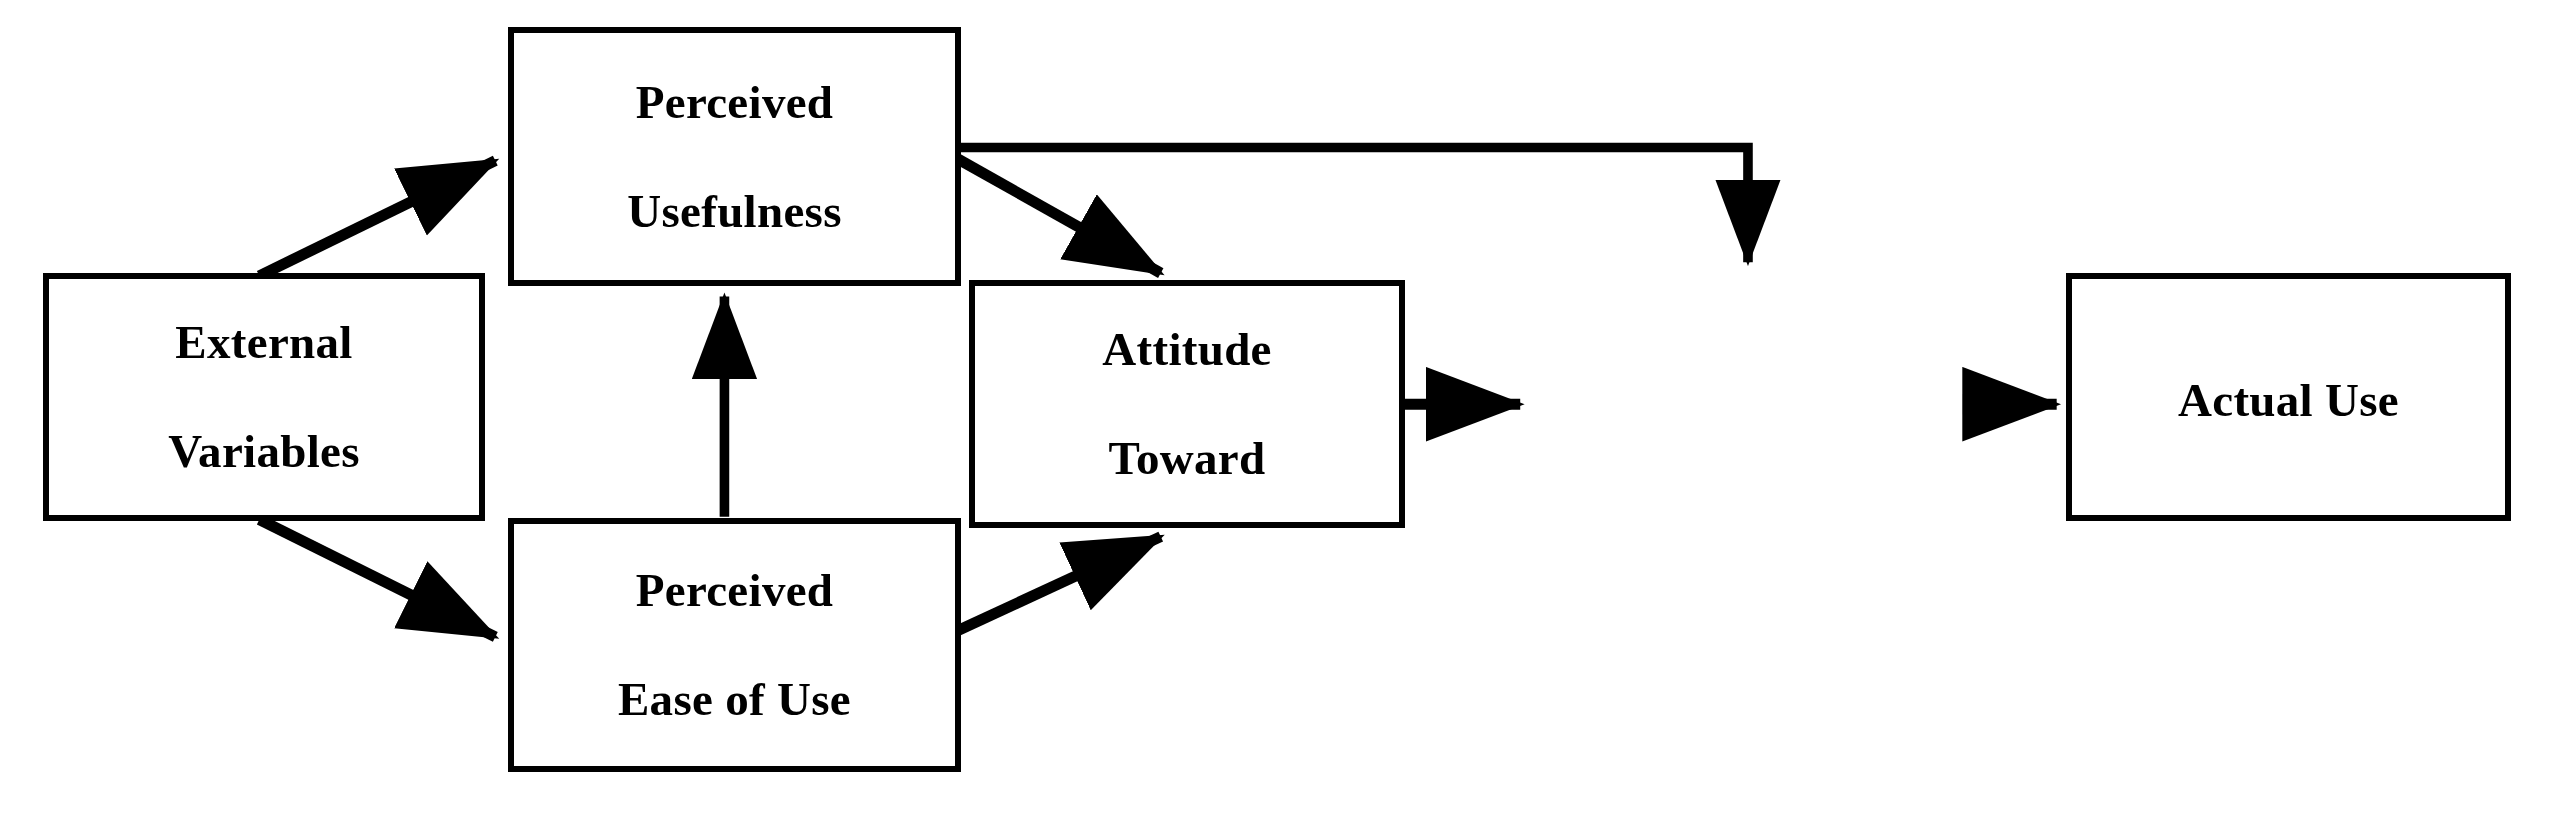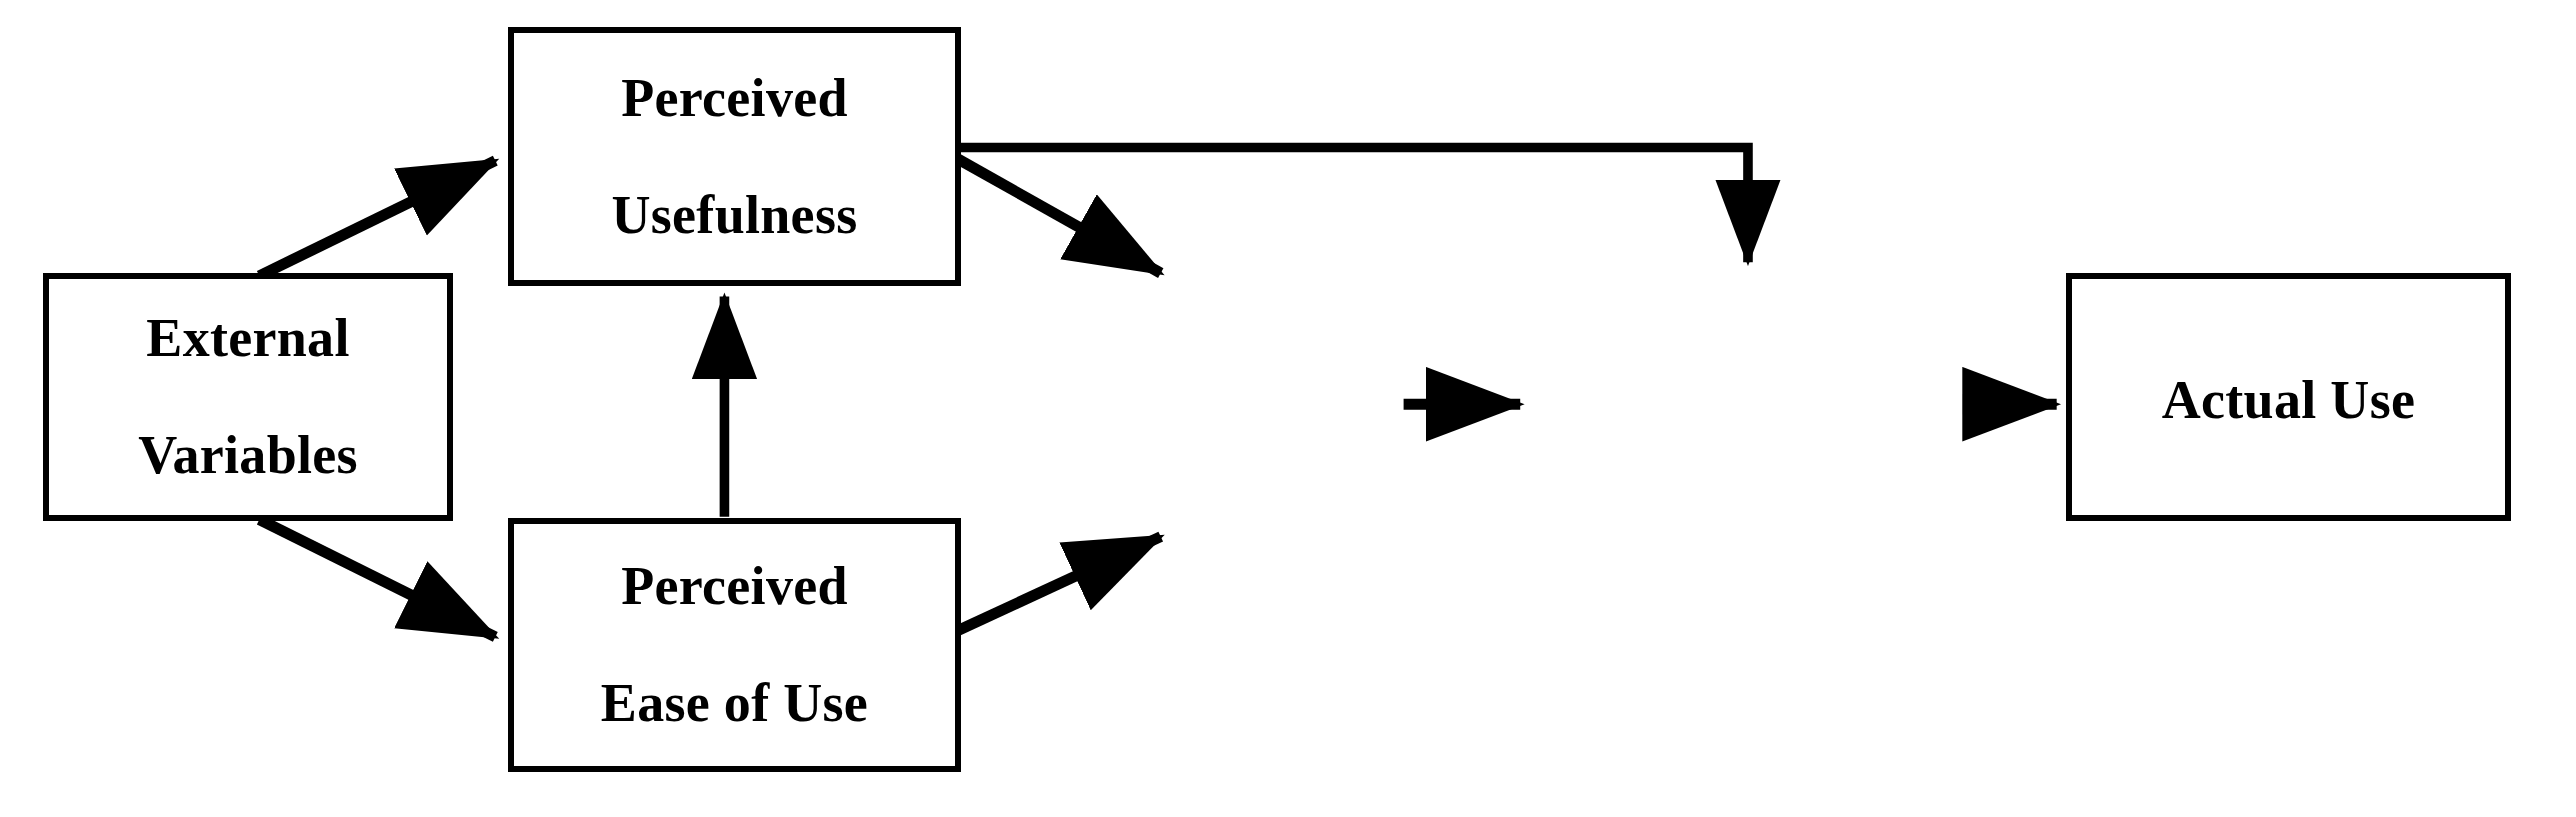--- a/index.html
+++ b/index.html
@@ -33,33 +33,33 @@
     flex-direction: column;
     align-items: center;
     justify-content: center;
     z-index: 3;
   }
   .node-line {
     display: block;
     text-align: left;
     color: #000000;
     font-weight: bold;
-    font-size: 54px;
+    font-size: 47px;
     line-height: 1.05;
     letter-spacing: 0.3px;
     white-space: nowrap;
   }
   .node-line + .node-line {
     margin-top: 60px;
   }
   .node-single .node-line {
     margin-top: 7px;
   }
   
-  #node-external-variables { left: 43px;  top: 273px;  width: 410px;  height: 248px; }
+  #node-external-variables { left: 43px;  top: 273px;  width: 442px;  height: 248px; }
   #node-perceived-usefulness { left: 508px; top: 27.4px;  width: 453px;  height: 259px; }
   #node-perceived-ease-of-use { left: 508px; top: 518px; width: 453px;  height: 254px; }
   #node-attitude-toward { left: 969px; top: 280px; width: 436px;  height: 248px; }
   #node-behavioral-intention { left: 1530px; top: 273px; width: 439px;  height: 251px; }
   #node-actual-use { left: 2066px; top: 273px; width: 445px;  height: 248px; }
 </style>
 </head>
 <body>
 
 <div id="diagram-root">
@@ -112,20 +112,24 @@
   <div class="node-box" id="node-perceived-usefulness">
     <span class="node-line">Perceived</span>
     <span class="node-line">Usefulness</span>
   </div>
 
   <div class="node-box" id="node-perceived-ease-of-use">
     <span class="node-line">Perceived</span>
     <span class="node-line">Ease of Use</span>
   </div>
 
+  <div class="node-box" id="node-attitude-toward">
+    <span class="node-line">Attitude</span>
+    <span class="node-line">Toward</span>
+  </div>
 
 
   <div class="node-box node-single" id="node-actual-use">
     <span class="node-line">Actual Use</span>
   </div>
 
 </div>
 
 
 </body></html>

